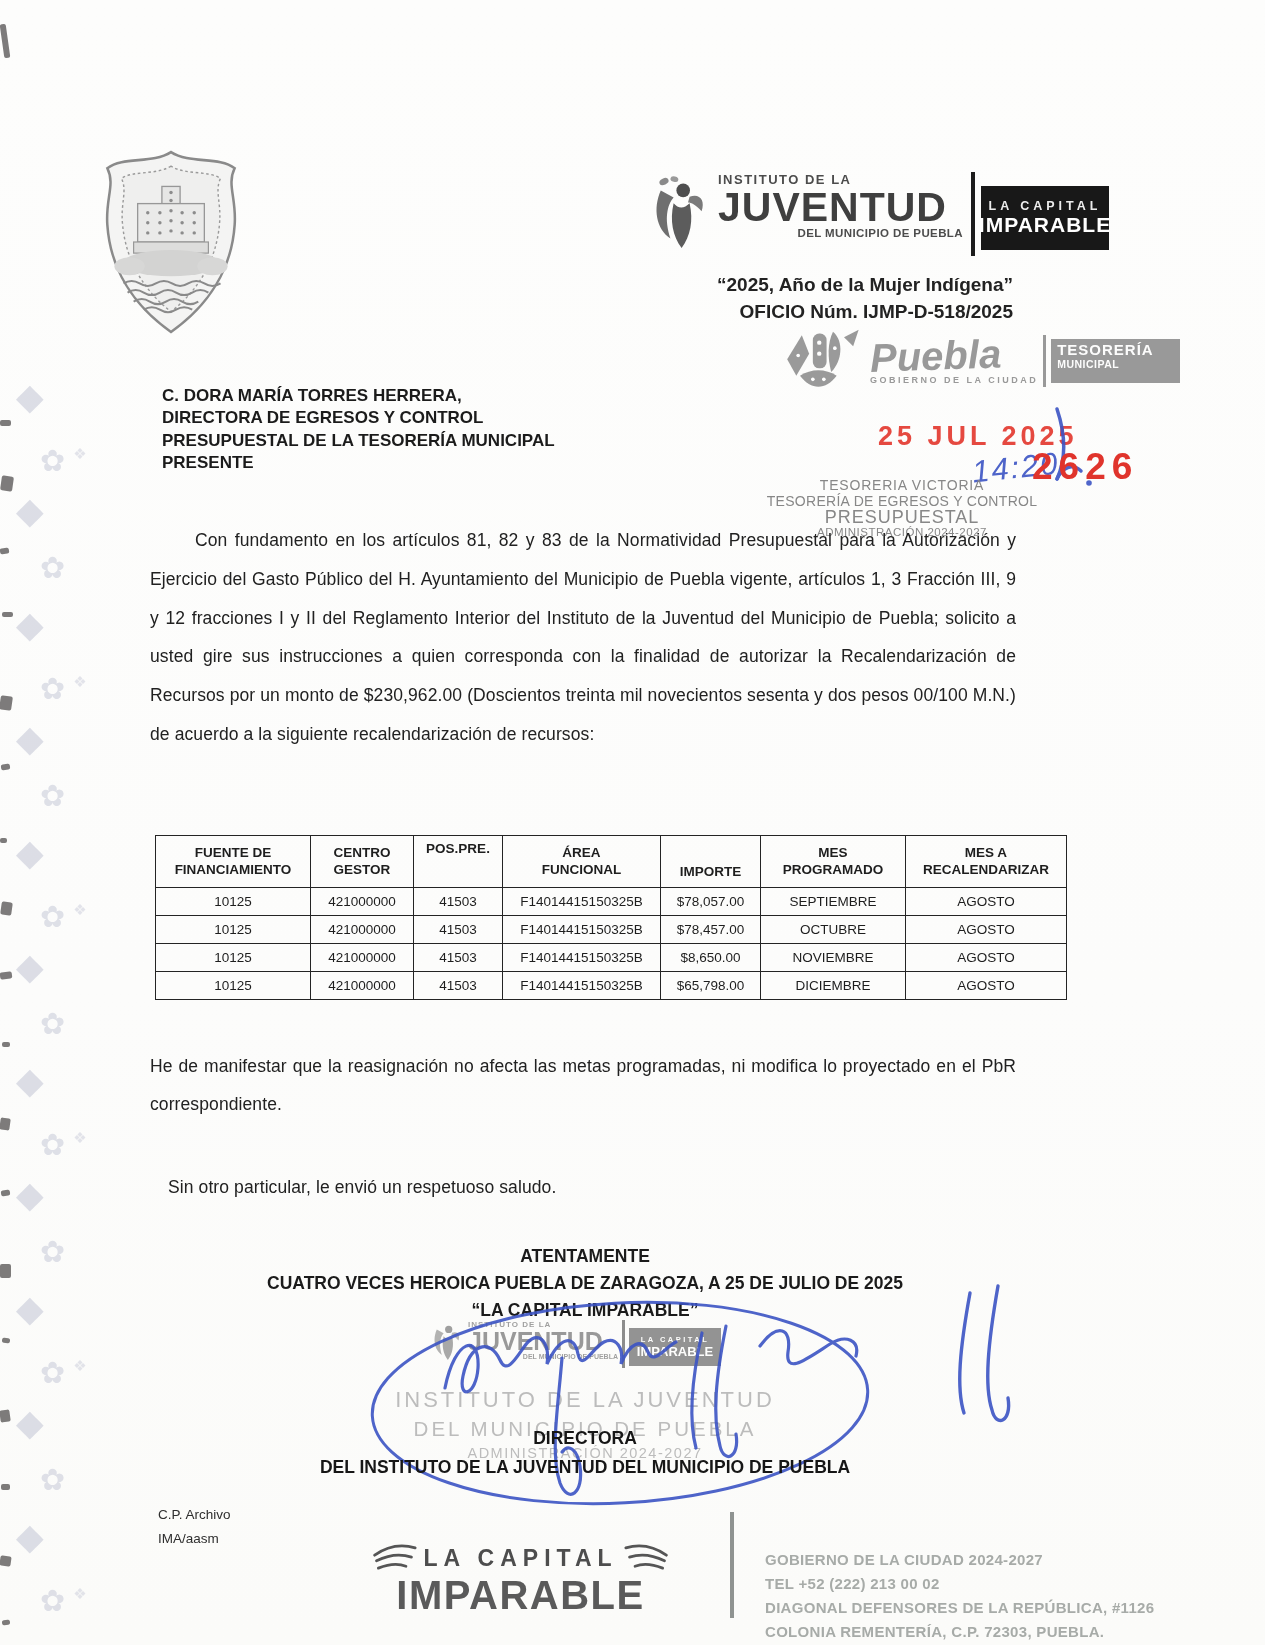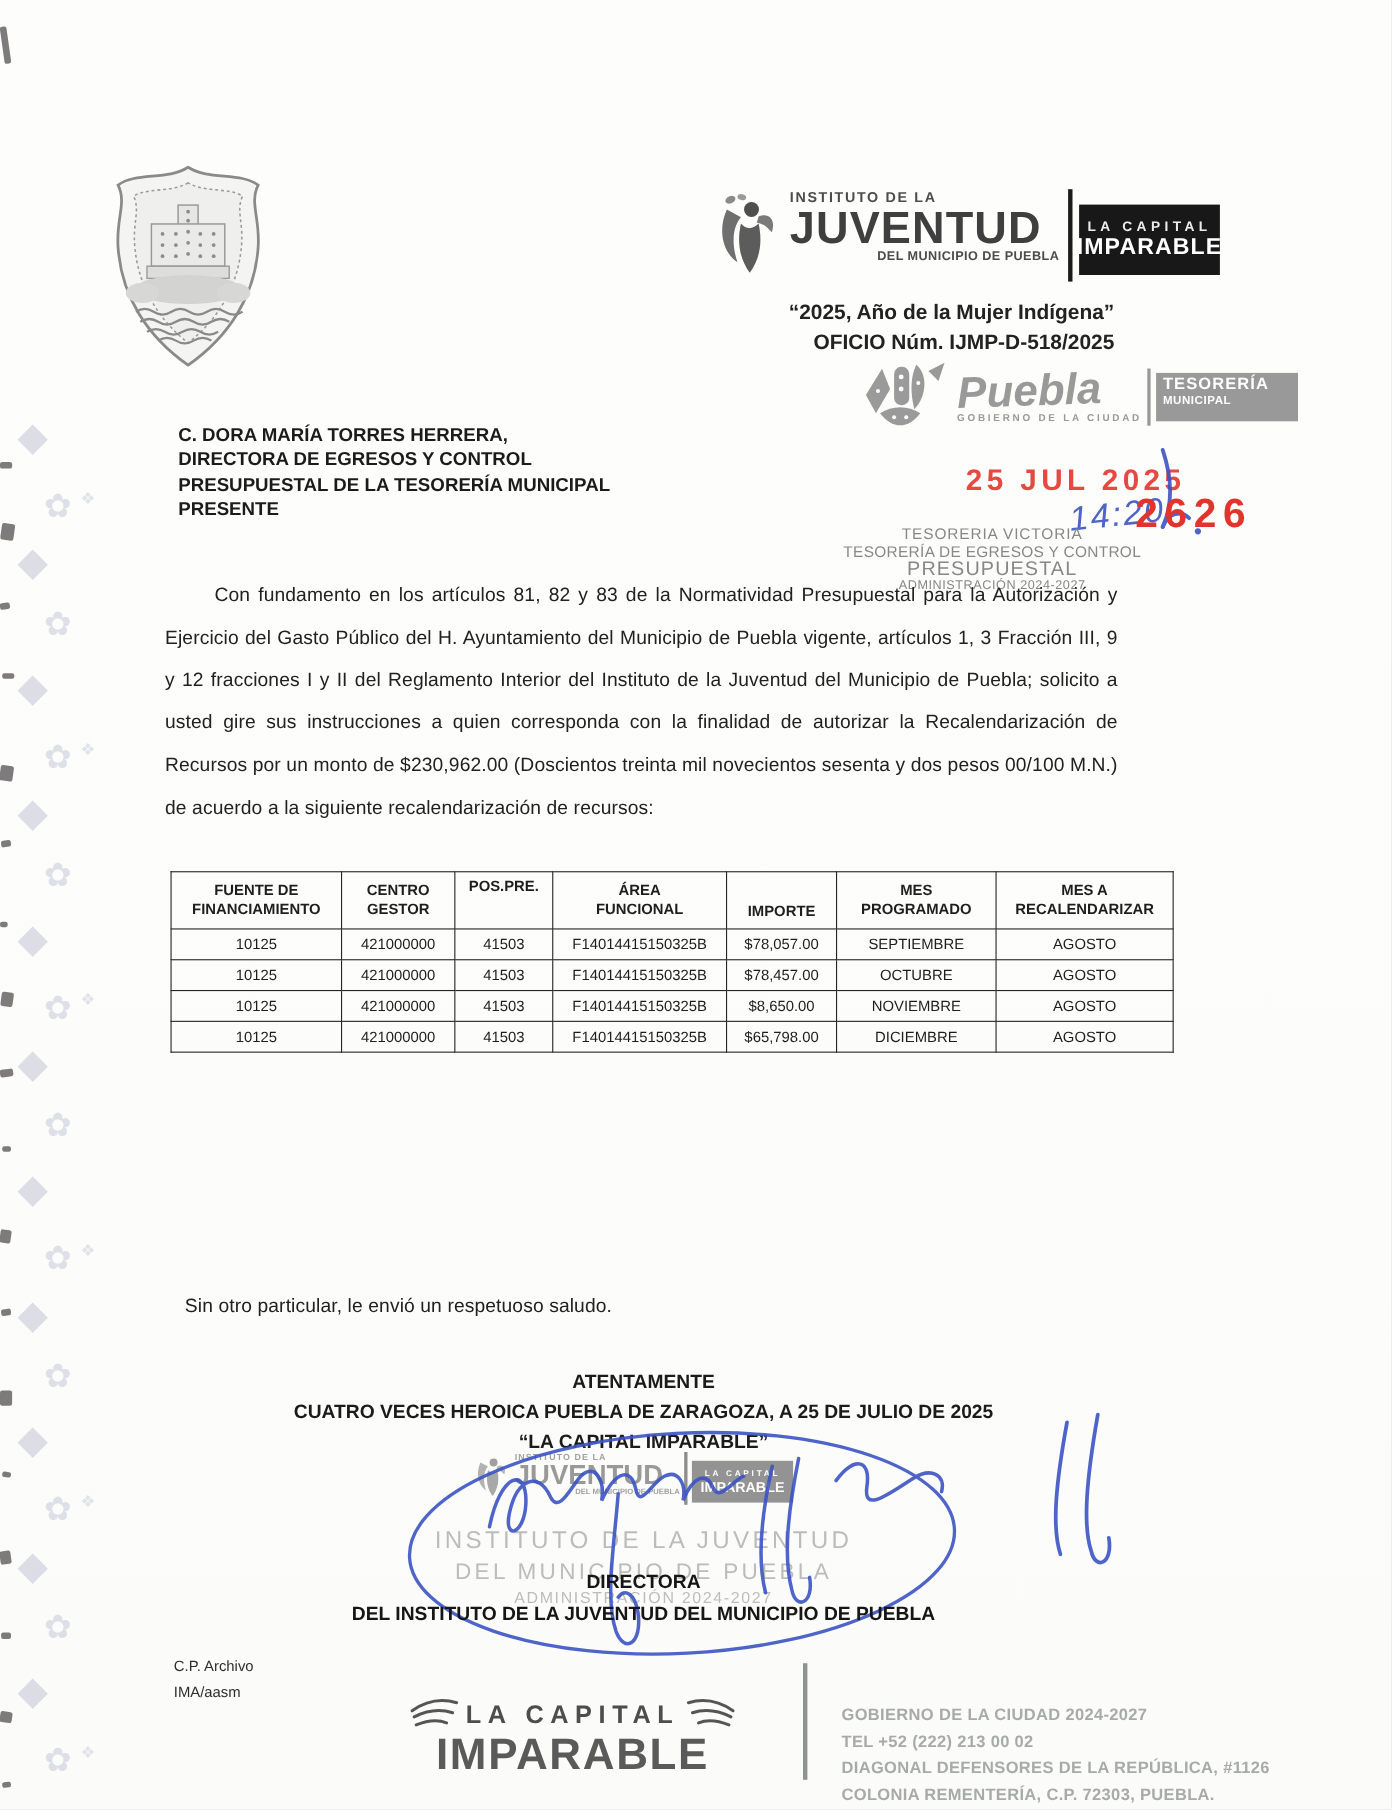--- a/index.html
+++ b/index.html
@@ -52,21 +52,21 @@
   .rstamp .r1{font-size:14px;letter-spacing:.8px;line-height:16px;}
   .rstamp .r2{font-size:14px;letter-spacing:.3px;line-height:17px;white-space:nowrap;}
   .rstamp .r3{font-size:18px;letter-spacing:1px;line-height:15px;}
   .rstamp .r4{font-size:11.5px;letter-spacing:.5px;line-height:14px;}
 
   .para{font-size:17.5px;line-height:38.8px;text-align:justify;color:#212121;letter-spacing:.1px;}
   .p1{left:150px;top:521px;width:866px;text-indent:45px;}
   .p2{left:150px;top:1048px;width:866px;line-height:37.5px;}
   .p3{left:168px;top:1168px;width:700px;text-align:left;}
 
-  table.sched{left:155px;top:792px;border-collapse:collapse;table-layout:fixed;width:911px;background:transparent;}
+  table.sched{left:155px;top:835px;border-collapse:collapse;table-layout:fixed;width:911px;background:transparent;}
   table.sched, .sched th, .sched td{border:1.6px solid #242424;}
   .sched th{font-size:13.5px;font-weight:700;line-height:16.5px;padding:5px 2px;white-space:pre-line;vertical-align:middle;}
   .sched th:nth-child(3){vertical-align:top;text-align:center;}
   .sched th:nth-child(5){vertical-align:bottom;padding-bottom:7px;}
   .sched td{font-size:13.5px;text-align:center;height:27px;padding:0 2px;}
   .sched thead tr{height:52px;}
   .sched th{text-align:center;}
 
   .closing{left:140px;top:1243px;width:890px;text-align:center;font-weight:700;font-size:17.5px;line-height:27px;color:#1b1b1b;}
 
@@ -331,20 +331,21 @@
           <td>421000000</td>
           <td>41503</td>
           <td>F14014415150325B</td>
           <td>$65,798.00</td>
           <td>DICIEMBRE</td>
           <td>AGOSTO</td>
       </tr>
     </tbody>
   </table>
 
+  <div class="abs para p2">He de manifestar que la reasignación no afecta las metas programadas, ni modifica lo proyectado en el PbR correspondiente.</div>
   <div class="abs para p3">Sin otro particular, le envió un respetuoso saludo.</div>
 
   <div class="abs closing">
     <div>ATENTAMENTE</div>
     <div>CUATRO VECES HEROICA PUEBLA DE ZARAGOZA, A 25 DE JULIO DE 2025</div>
     <div>“LA CAPITAL IMPARABLE”</div>
   </div>
 
   <div class="abs ministamp">
     <svg width="34" height="44" viewBox="0 0 80 95">

